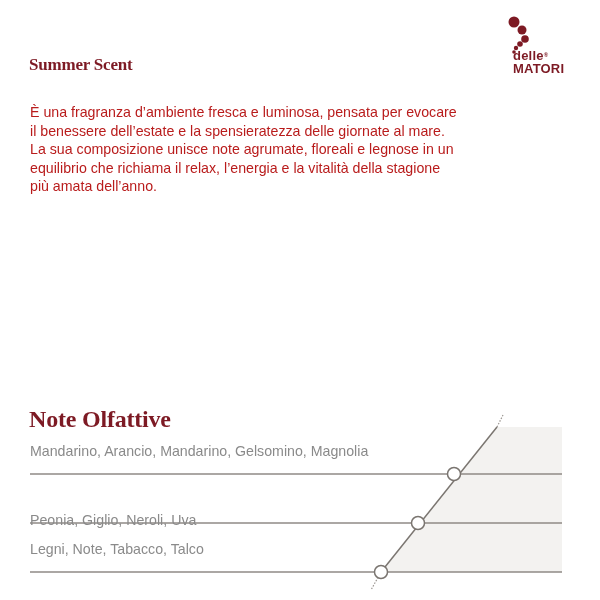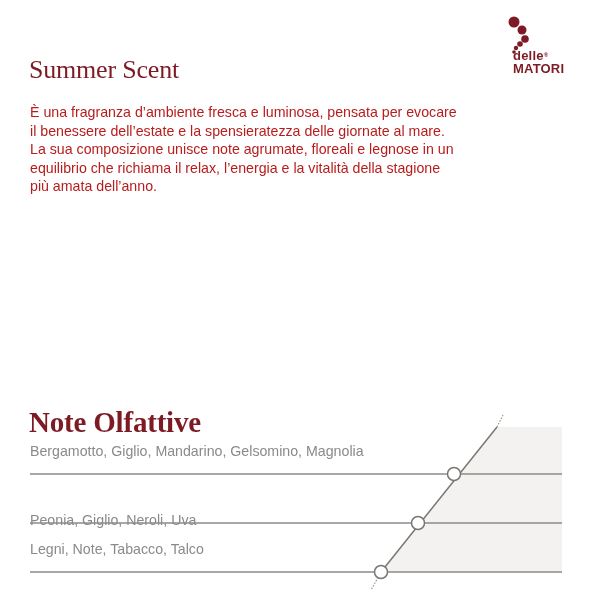--- a/index.html
+++ b/index.html
@@ -1,22 +1,22 @@
 <!DOCTYPE html>
 <html><head>
 <meta charset="utf-8">
 <style>
   html, body { margin:0; padding:0; }
   body { width:600px; height:600px; background:#ffffff; position:relative; overflow:hidden; font-family:"Liberation Sans", sans-serif; }
-  .title { position:absolute; left:29px; top:55px; font-family:"Liberation Serif", serif; font-weight:normal; font-size:26px; color:#7d1a24; margin:0; letter-spacing:-0.2px; }
+  .title { position:absolute; left:29px; top:55px; font-family:"Liberation Serif", serif; font-weight:bold; font-size:17px; color:#7d1a24; margin:0; letter-spacing:-0.2px; }
   .desc { position:absolute; left:30px; top:103px; width:430px; font-size:14.2px; line-height:18.6px; color:#b91c1c; margin:0; }
   .logo { position:absolute; left:505px; top:14px; width:80px; height:70px; }
   .logo-text { position:absolute; left:513px; top:49px; font-family:"Liberation Sans", sans-serif; font-weight:bold; font-size:13px; line-height:13px; color:#7d1a24; letter-spacing:0.2px; }
   .logo-text .reg { font-size:6px; vertical-align:top; }
-  .section-title { position:absolute; left:29px; top:406px; font-family:"Liberation Serif", serif; font-weight:bold; font-size:29px; color:#7d1a24; margin:0; letter-spacing:-0.2px; }
+  .section-title { position:absolute; left:29px; top:406px; font-family:"Liberation Serif", serif; font-weight:bold; font-size:24px; color:#7d1a24; margin:0; letter-spacing:-0.2px; }
   .notes-svg { position:absolute; left:0; top:0; }
   .note { position:absolute; left:30px; font-size:14.2px; color:#8a8a8a; margin:0; }
 </style>
 </head>
 <body>
 
 <div>
   <svg class="logo" viewBox="0 0 80 70" width="80" height="70">
     <circle cx="9" cy="8" r="5.5" fill="#7d1a24"></circle>
     <circle cx="17" cy="16" r="4.5" fill="#7d1a24"></circle>
@@ -42,15 +42,15 @@
   <line x1="30" y1="523" x2="562" y2="523" stroke="#8f8a86" stroke-width="1.5"></line>
   <line x1="30" y1="572" x2="562" y2="572" stroke="#8f8a86" stroke-width="1.5"></line>
   <line x1="497" y1="427" x2="381" y2="572" stroke="#7a7570" stroke-width="1.5"></line>
   <line x1="497" y1="427" x2="503" y2="415" stroke="#9a9590" stroke-width="1.2" stroke-dasharray="1.5,1.5"></line>
   <line x1="381" y1="572" x2="371" y2="590" stroke="#9a9590" stroke-width="1.2" stroke-dasharray="1.5,1.5"></line>
   <circle cx="454" cy="474" r="6.5" fill="#ffffff" stroke="#7a7570" stroke-width="1.5"></circle>
   <circle cx="418" cy="523" r="6.5" fill="#ffffff" stroke="#7a7570" stroke-width="1.5"></circle>
   <circle cx="381" cy="572" r="6.5" fill="#ffffff" stroke="#7a7570" stroke-width="1.5"></circle>
 </svg>
 
-<p class="note" style="top:443px">Bergamotto, Giglio, Mandarino, Gelsomino, Magnolia</p>
+<p class="note" style="top:443px">Mandarino, Arancio, Mandarino, Gelsomino, Magnolia</p>
 <p class="note" style="top:512px">Peonia, Giglio, Neroli, Uva</p>
 <p class="note" style="top:541px">Legni, Note, Tabacco, Talco</p>
 
 </body></html>

